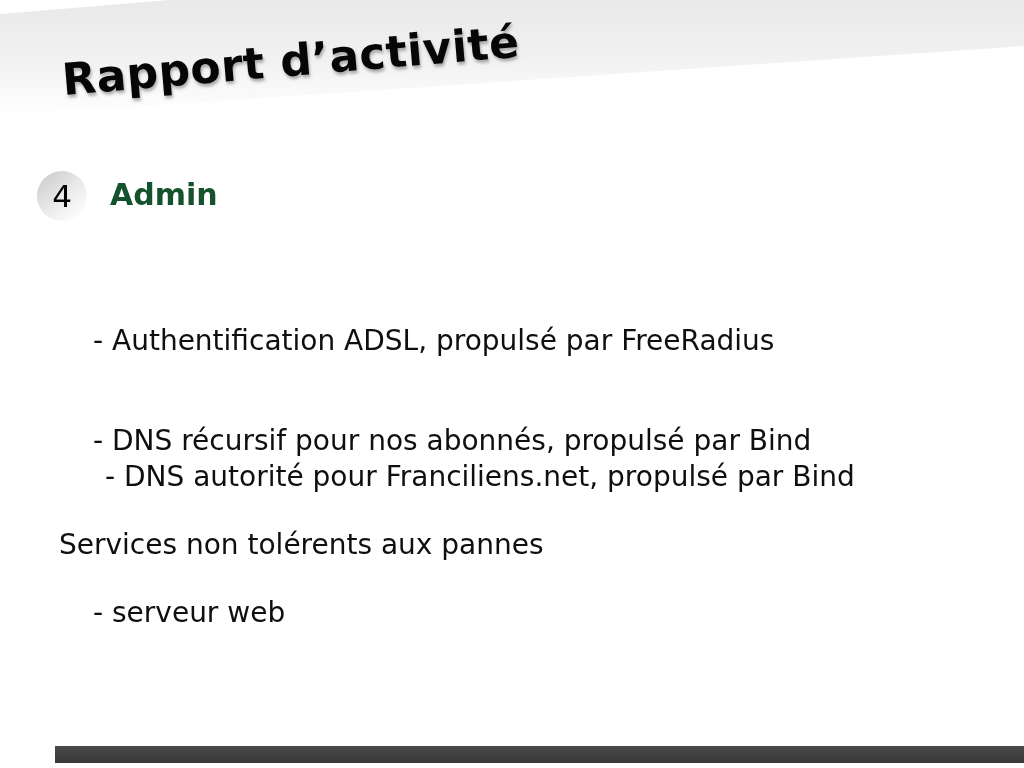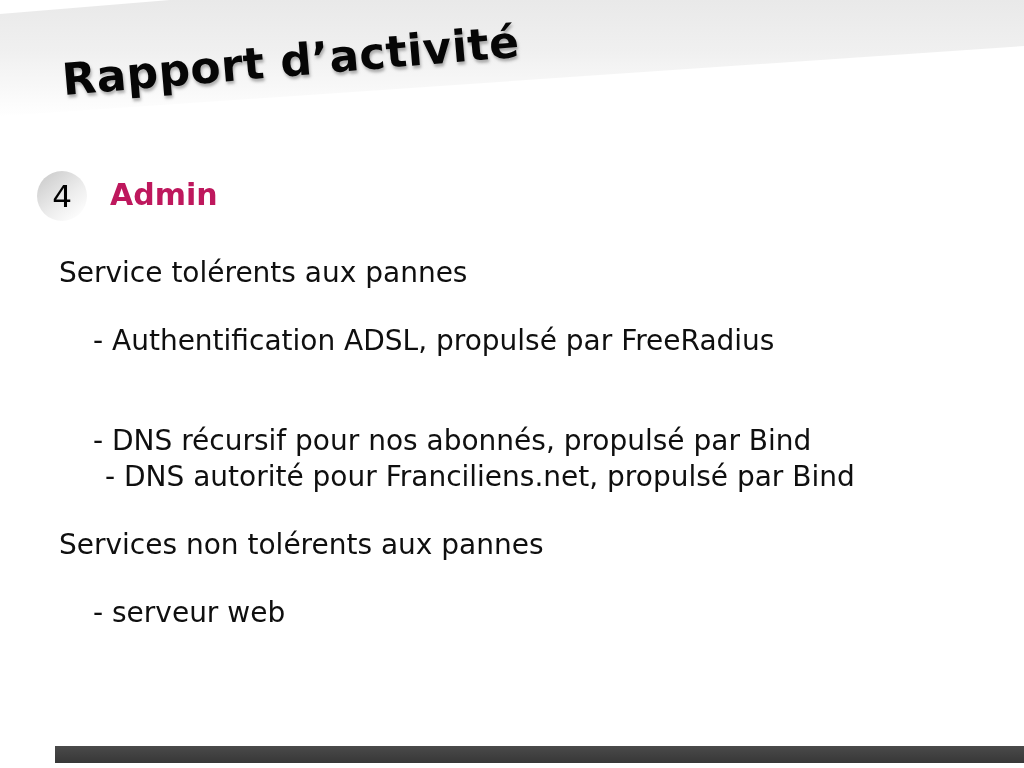--- a/index.html
+++ b/index.html
@@ -48,21 +48,21 @@
     font-size: 31px;
     color: #000000;
   }
 
   .section-title {
     position: absolute;
     left: 110px; top: 175px;
     font-size: 30px;
     line-height: 40px;
     font-weight: bold;
-    color: #be185d;
+    color: #14532d;
     white-space: nowrap;
   }
 
   .row {
     position: absolute;
     font-size: 28px;
     line-height: 40px;
     white-space: nowrap;
     color: #0f0f0f;
   }
@@ -91,21 +91,20 @@
   <div class="header-band"></div>
 
   <div class="slide-title">Rapport d’activité</div>
 
   <div class="section-badge">
     <span>4</span>
   </div>
 
   <div class="section-title">Admin</div>
 
-  <div class="row lvl1 r1">Service tolérents aux pannes</div>
 
   <div class="row lvl2 r2">- Authentification ADSL, propulsé par FreeRadius</div>
 
   <div class="row lvl2 r3">- DNS récursif pour nos abonnés, propulsé par Bind</div>
 
   <div class="row lvl2 r4">- DNS autorité pour Franciliens.net, propulsé par Bind</div>
 
   <div class="row lvl1 r5">Services non tolérents aux pannes</div>
 
   <div class="row lvl2 r6">- serveur web</div>

